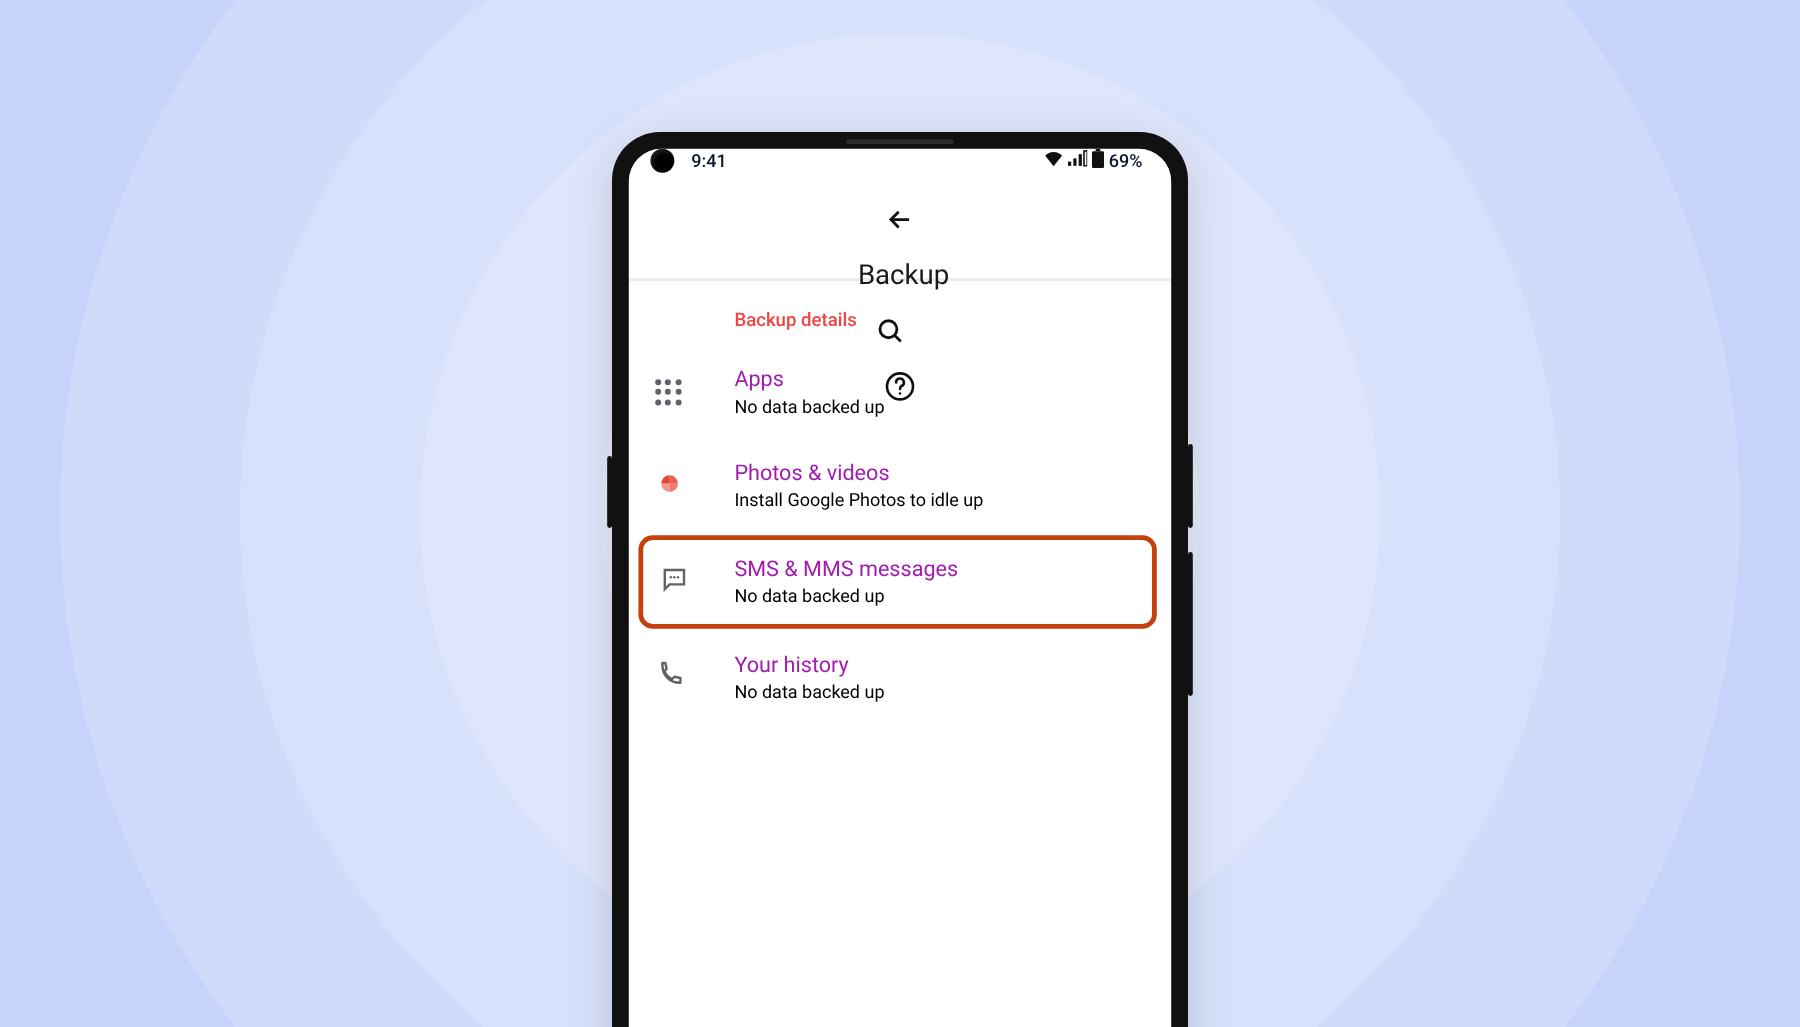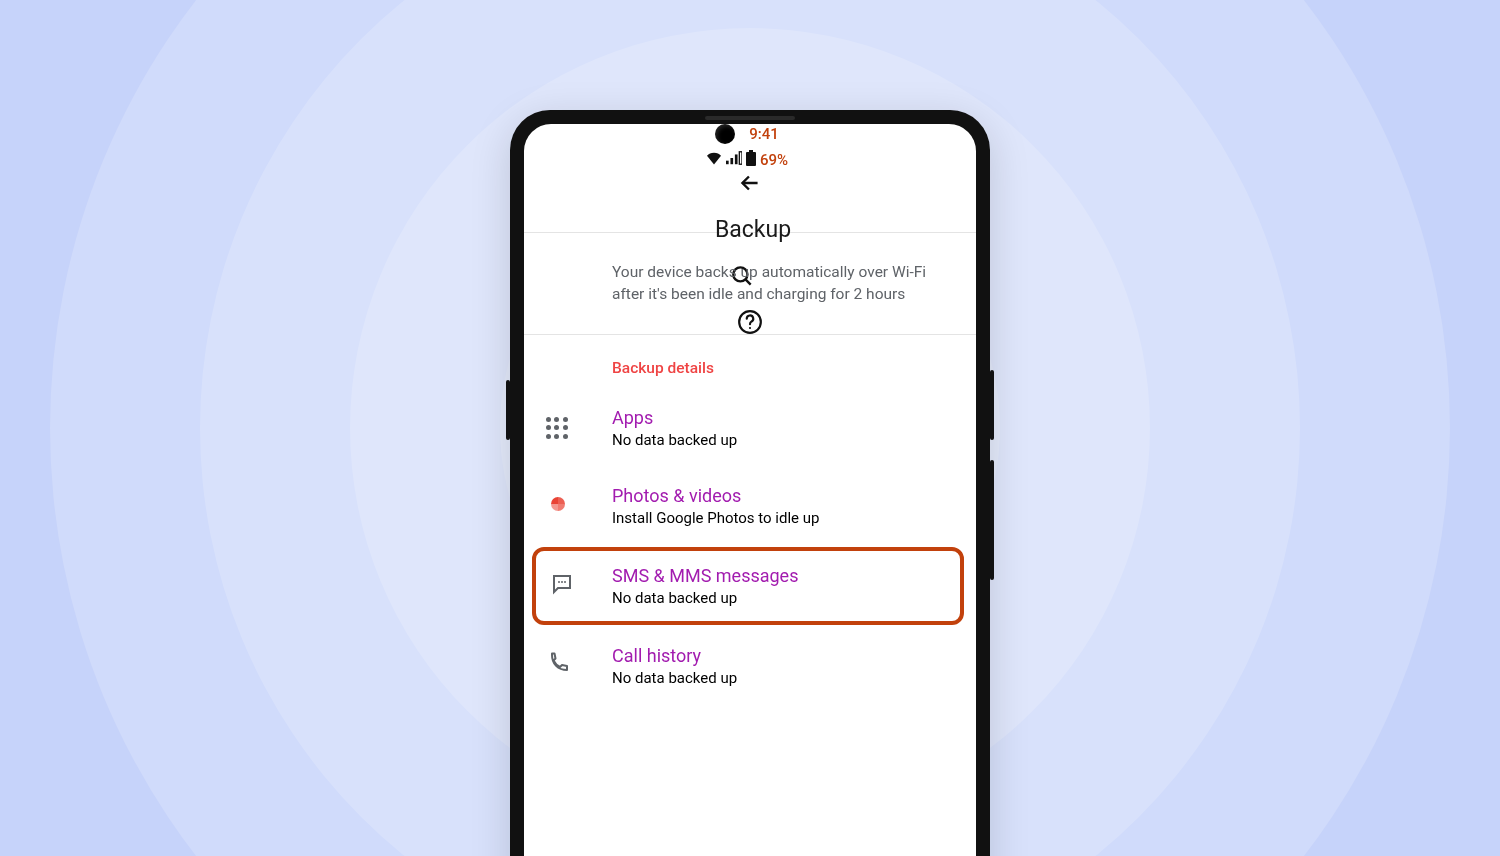--- a/index.html
+++ b/index.html
@@ -67,27 +67,26 @@
     background: #fff;
     border-radius: 27px 27px 0 0;
     overflow: hidden;
     position: relative;
   }
 
   
   .status-bar {
     height: 46px;
     display: flex;
-    align-items: center;
+    align-items: flex-start;
     justify-content: space-between;
     padding: 0 24px 0 18px;
     font-size: 15px;
     font-weight: 500;
-    color: #c2410c;
-    flex-direction: column;
+    color: #0f172a;
   }
   .status-left { display:flex; align-items:center; gap:14px; }
   .camera-dot { width:20px; height:20px; background:#000; border-radius:50%; box-shadow: inset 2px 2px 4px rgba(255,255,255,0.15); }
   .status-right { display:flex; align-items:center; gap:4px; }
 
   
   .app-bar {
     height: 62px;
     display: flex;
     align-items: center;
@@ -213,21 +212,20 @@
         <svg viewBox="0 0 24 24" fill="none" stroke="#111" stroke-width="2">
             <circle cx="12" cy="12" r="10"></circle>
             <path d="M9 9a3 3 0 1 1 4.2 2.7c-.9.5-1.2 1-1.2 2.3" stroke-linecap="round"></path>
             <circle cx="12" cy="17.5" r="1" fill="#111" stroke="none"></circle>
           </svg>
       </div>
     </div>
 
     <div class="divider"></div>
 
-    <div class="info-text">Your device backs up automatically over Wi-Fi after it's been idle and charging for 2 hours</div>
 
     <div class="divider"></div>
 
     <div class="section-header">Backup details</div>
 
     <div class="list-item">
       <div class="icon-slot">
         <div class="apps-icon">
           <span></span>
             <span></span>
@@ -284,19 +282,19 @@
 
     <div class="list-item">
       <div class="icon-slot">
         <span>
           <svg viewBox="0 0 24 24" fill="none" stroke="#5f6368" stroke-width="2">
               <path d="M6 3c0 9 6 15 15 15v-4l-5-1-2 2c-3-1.5-5-3.5-6.5-6.5l2-2-1-5H6z" stroke-linejoin="round"></path>
             </svg>
         </span>
       </div>
       <div class="texts">
-        <div class="primary">Call history</div>
+        <div class="primary">Your history</div>
         <div class="secondary">No data backed up</div>
       </div>
     </div>
 
   </div>
 </div>
 
 </body></html>

